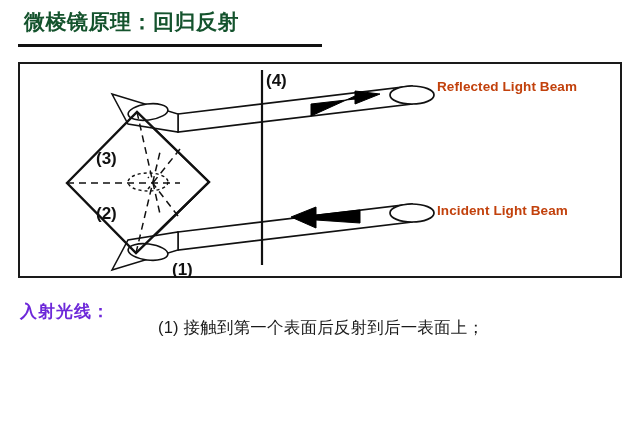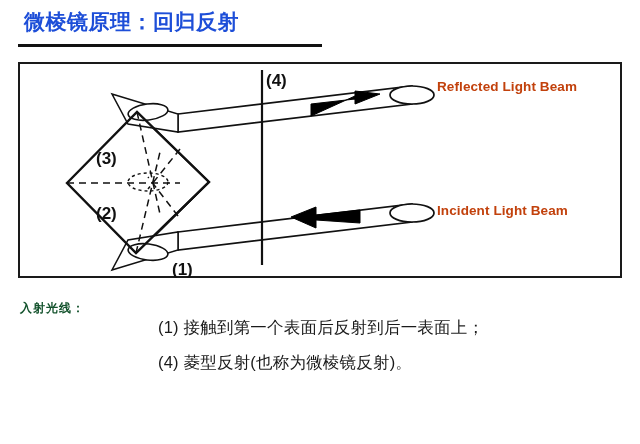--- a/index.html
+++ b/index.html
@@ -17,21 +17,21 @@
   }
 
   
   #page-title {
     position: absolute;
     left: 24px;
     top: 8px;
     font-size: 21px;
     font-weight: bold;
     letter-spacing: 0.5px;
-    color: #1d4ed8;
+    color: #14532d;
     white-space: nowrap;
   }
   #title-rule {
     position: absolute;
     left: 18px;
     top: 44px;
     width: 304px;
     height: 3px;
     background: #111111;
   }
@@ -66,23 +66,23 @@
     letter-spacing: 0.1px;
   }
   #reflected-caption { left: 437px; top: 79px; }
   #incident-caption  { left: 437px; top: 203px; }
 
   
   #legend-label {
     position: absolute;
     left: 20px;
     top: 300px;
-    font-size: 12px;
+    font-size: 17px;
     font-weight: bold;
-    color: #14532d;
+    color: #6d28d9;
     white-space: nowrap;
     letter-spacing: 1px;
   }
   #steps-list {
     position: absolute;
     left: 158px;
     top: 296px;
     width: 460px;
     margin-top: 14px;
   }
@@ -154,14 +154,13 @@
   </svg>
 </div>
 
 <div id="reflected-caption" class="beam-caption">Reflected Light Beam</div>
 <div id="incident-caption" class="beam-caption">Incident Light Beam</div>
 
 <div id="legend-label">入射光线：</div>
 
 <div id="steps-list">
   <div class="step-item">(1) 接触到第一个表面后反射到后一表面上；</div>
-  <div class="step-item">(4) 菱型反射(也称为微棱镜反射)。</div>
 </div>
 
 </body></html>

